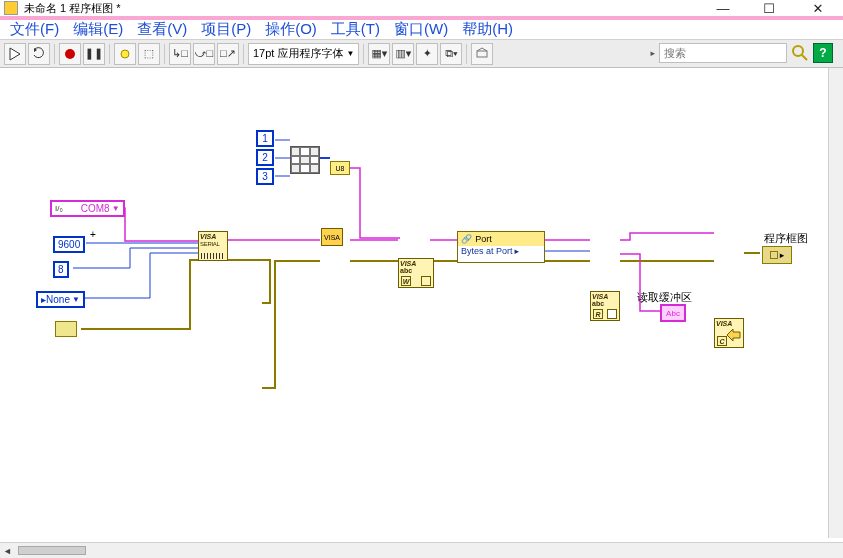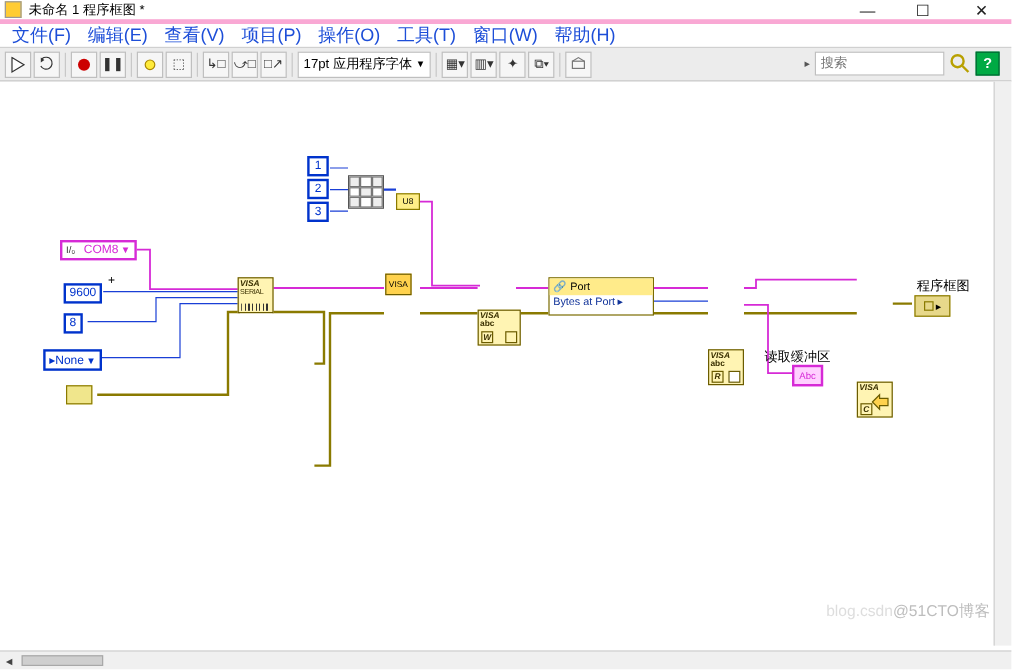--- a/index.html
+++ b/index.html
@@ -14,21 +14,21 @@
   .menubar { height: 20px; display: flex; align-items: center; padding: 0 6px; gap: 6px; font-size: 15px; color: #1d4ed8; border-bottom: 1px solid #d0d0d0; }
   .menubar span { padding: 1px 4px; cursor: default; }
 
   .toolbar { height: 28px; background: #ececec; border-bottom: 1px solid #bfbfbf; display: flex; align-items: center; padding: 0 4px; gap: 2px; position: relative; }
   .sep { width: 1px; height: 20px; background: #c8c8c8; margin: 0 2px; }
   .tbtn { width: 22px; height: 22px; border: 1px solid #bfbfbf; background: #f6f6f6; display: flex; align-items: center; justify-content: center; font-size: 11px; color: #333; }
   .tbtn.icon svg { width: 14px; height: 14px; }
   .fontsel { height: 22px; border: 1px solid #bfbfbf; background: #fff; display: flex; align-items: center; padding: 0 4px; font-size: 11px; gap: 3px; }
   .fontsel .dd { font-size: 8px; }
   .search { position: absolute; right: 10px; top: 3px; display: flex; align-items: center; gap: 4px; }
-  .search input { width: 108px; height: 20px; border: 1px solid #bfbfbf; font-size: 11px; padding: 0 4px; }
+  .search input { width: 128px; height: 20px; border: 1px solid #bfbfbf; font-size: 11px; padding: 0 4px; }
   .search .mag { width: 18px; height: 18px; }
   .search .help { width: 20px; height: 20px; background: #0a4; border: 1px solid #063; color: #fff; font-weight: bold; display: flex; align-items: center; justify-content: center; font-size: 12px; }
 
   .canvas { position: relative; width: 843px; height: 470px; background: #fff; overflow: hidden; }
   .abs { position: absolute; }
 
   
   .numctl { border: 2px solid #0033cc; background: #fff; color: #0033cc; font-size: 10px; padding: 1px 3px; display: flex; align-items: center; }
   .dropdd { font-size: 8px; margin-left: 2px; }
   .label { font-size: 11px; color: #000; white-space: nowrap; }
@@ -172,21 +172,21 @@
     <path d="M545 193 L590 193" stroke="#8a7a00" stroke-width="2" fill="none"></path>
     <path d="M620 193 L714 193" stroke="#8a7a00" stroke-width="2" fill="none"></path>
     <path d="M744 185 L760 185" stroke="#8a7a00" stroke-width="2" fill="none"></path>
 
     <path d="M545 183 L590 183" stroke="#1a3fd6" stroke-width="1" fill="none"></path>
 
     <path d="M620 186 L640 186 L640 243 L660 243" stroke="#d62ad6" stroke-width="1.5" fill="none"></path>
   </svg>
 
   <div class="abs pinkctl" style="left:50px; top:132px;">
-    <span style="font-size:8px;color:#333;margin-right:7px;">I/₀</span>
+    <span style="font-size:8px;color:#333;margin-right:18px;">I/₀</span>
     <span>COM8</span>
     <span class="dropdd">▼</span>
   </div>
 
   <div class="abs numctl" style="left:53px; top:168px;">
     <span>9600</span>
   </div>
   <div class="abs label" style="left:90px; top:161px; font-size:10px;">+</div>
 
   <div class="abs numctl" style="left:53px; top:193px;">
@@ -276,22 +276,19 @@
   <div class="abs ind err" style="left:762px; top:178px;">
     <div style="width:8px;height:8px;border:1px solid #8a7a00;margin-right:2px;"></div>▸
   </div>
 
   <div class="abs labelr" style="left:637px; top:222px; color:#000;">读取缓冲区</div>
   <div class="abs ind pink" style="left:660px; top:236px;">
     <span style="color:#d62ad6;font-size:8px;">Abc</span>
   </div>
 
 
-  <div class="watermark">
-    <span style="opacity:.5">blog.csdn</span><span>@51CTO博客</span>
-  </div>
 </div>
 
 <div class="scrollbarV"></div>
 <div class="scrollbarH">
   <div class="arrL">◄</div>
   <div class="thumb"></div>
 </div>
 
 </body></html>

